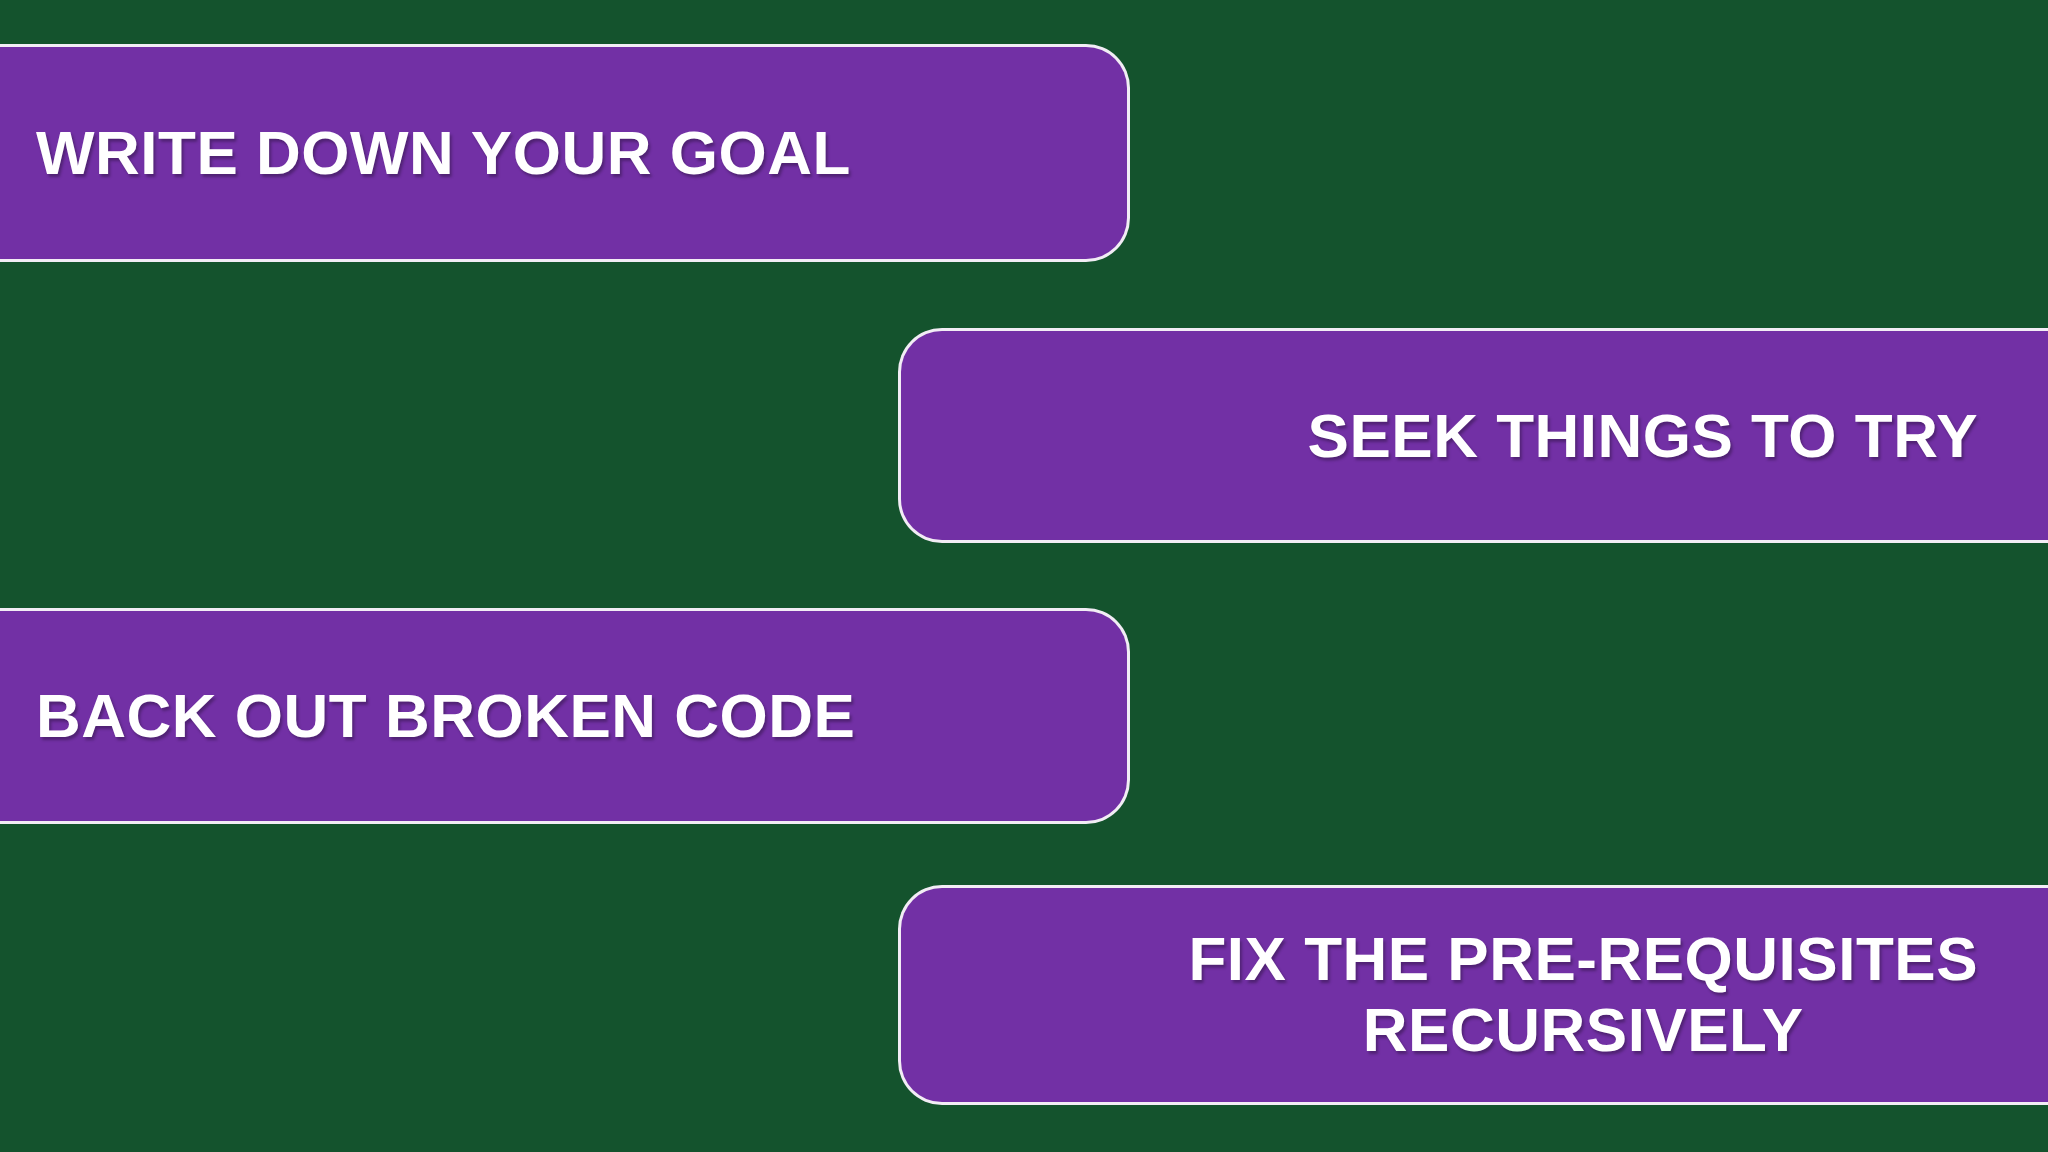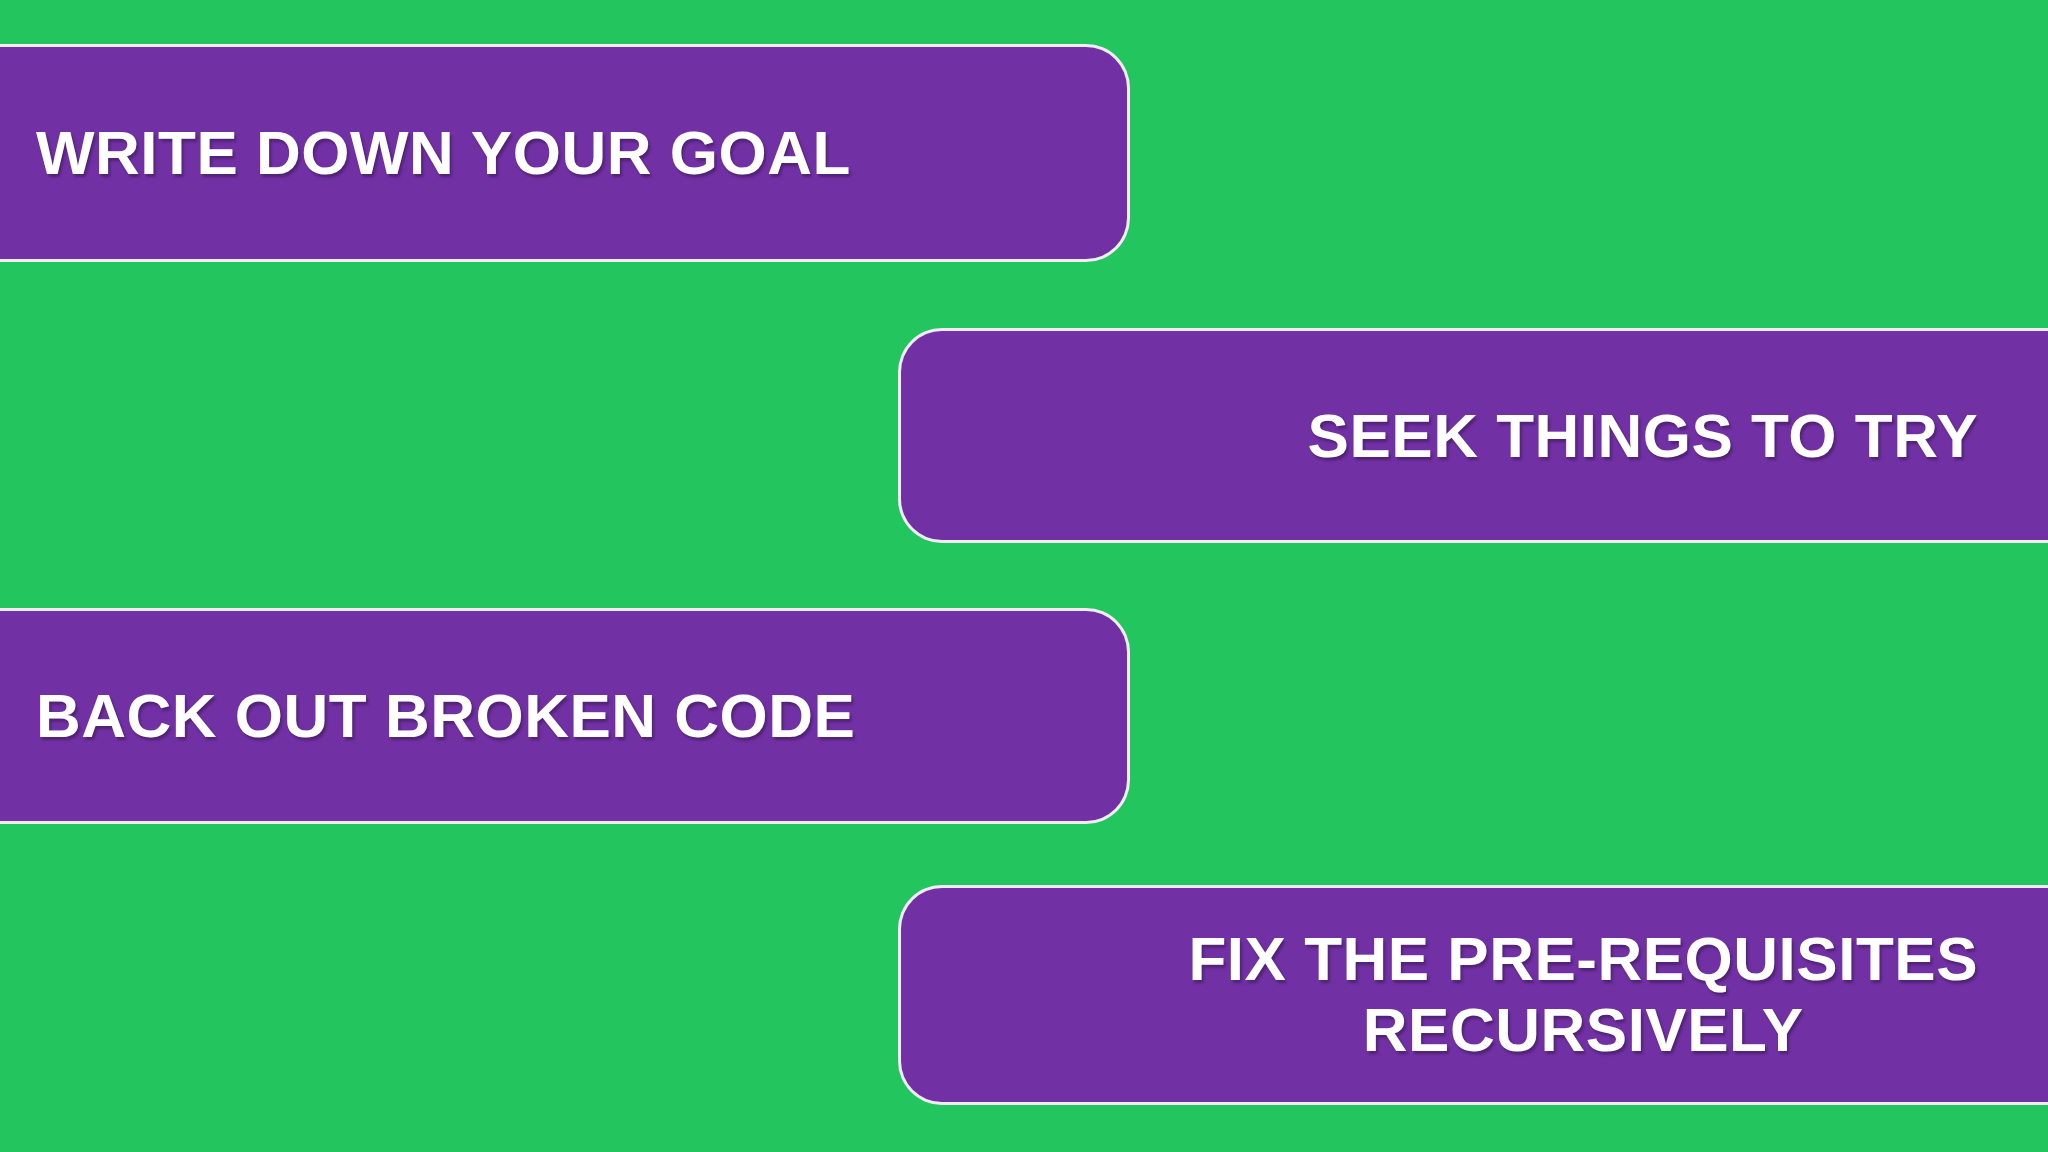--- a/index.html
+++ b/index.html
@@ -8,21 +8,21 @@
     padding: 0;
     background: #000000;
   }
   body {
     font-family: "Liberation Sans", sans-serif;
   }
   .stage {
     position: relative;
     width: 2048px;
     height: 1152px;
-    background: #22c55e;
+    background: #14532d;
     overflow: hidden;
   }
 
   
   .card {
     position: absolute;
     box-sizing: border-box;
     background: #7230A5;
     border: 3px solid #F2EDF5;
     display: flex;

